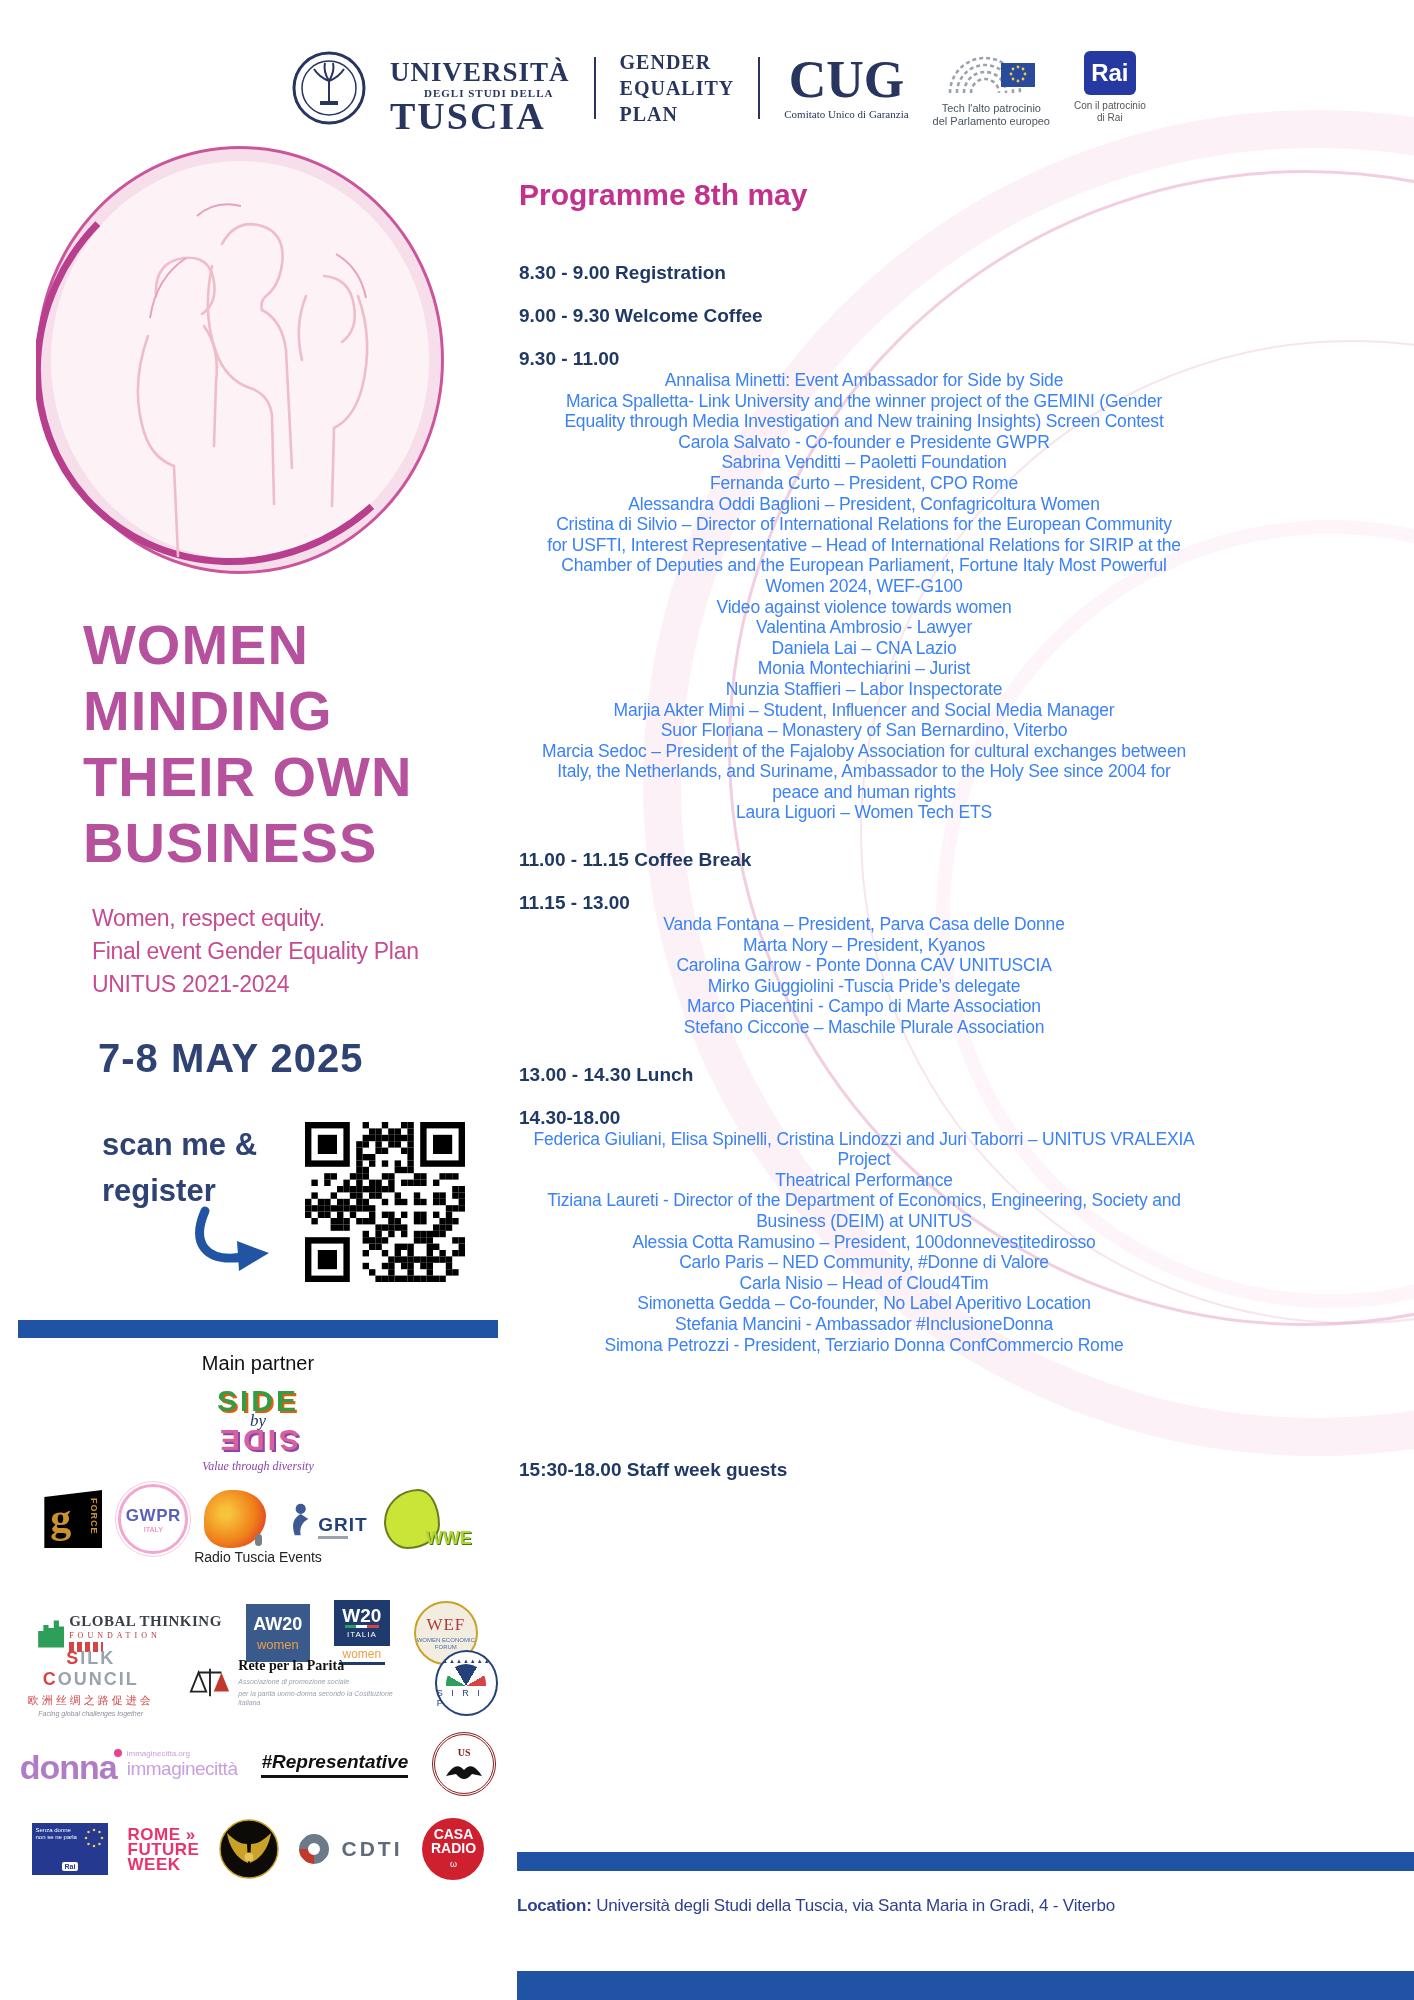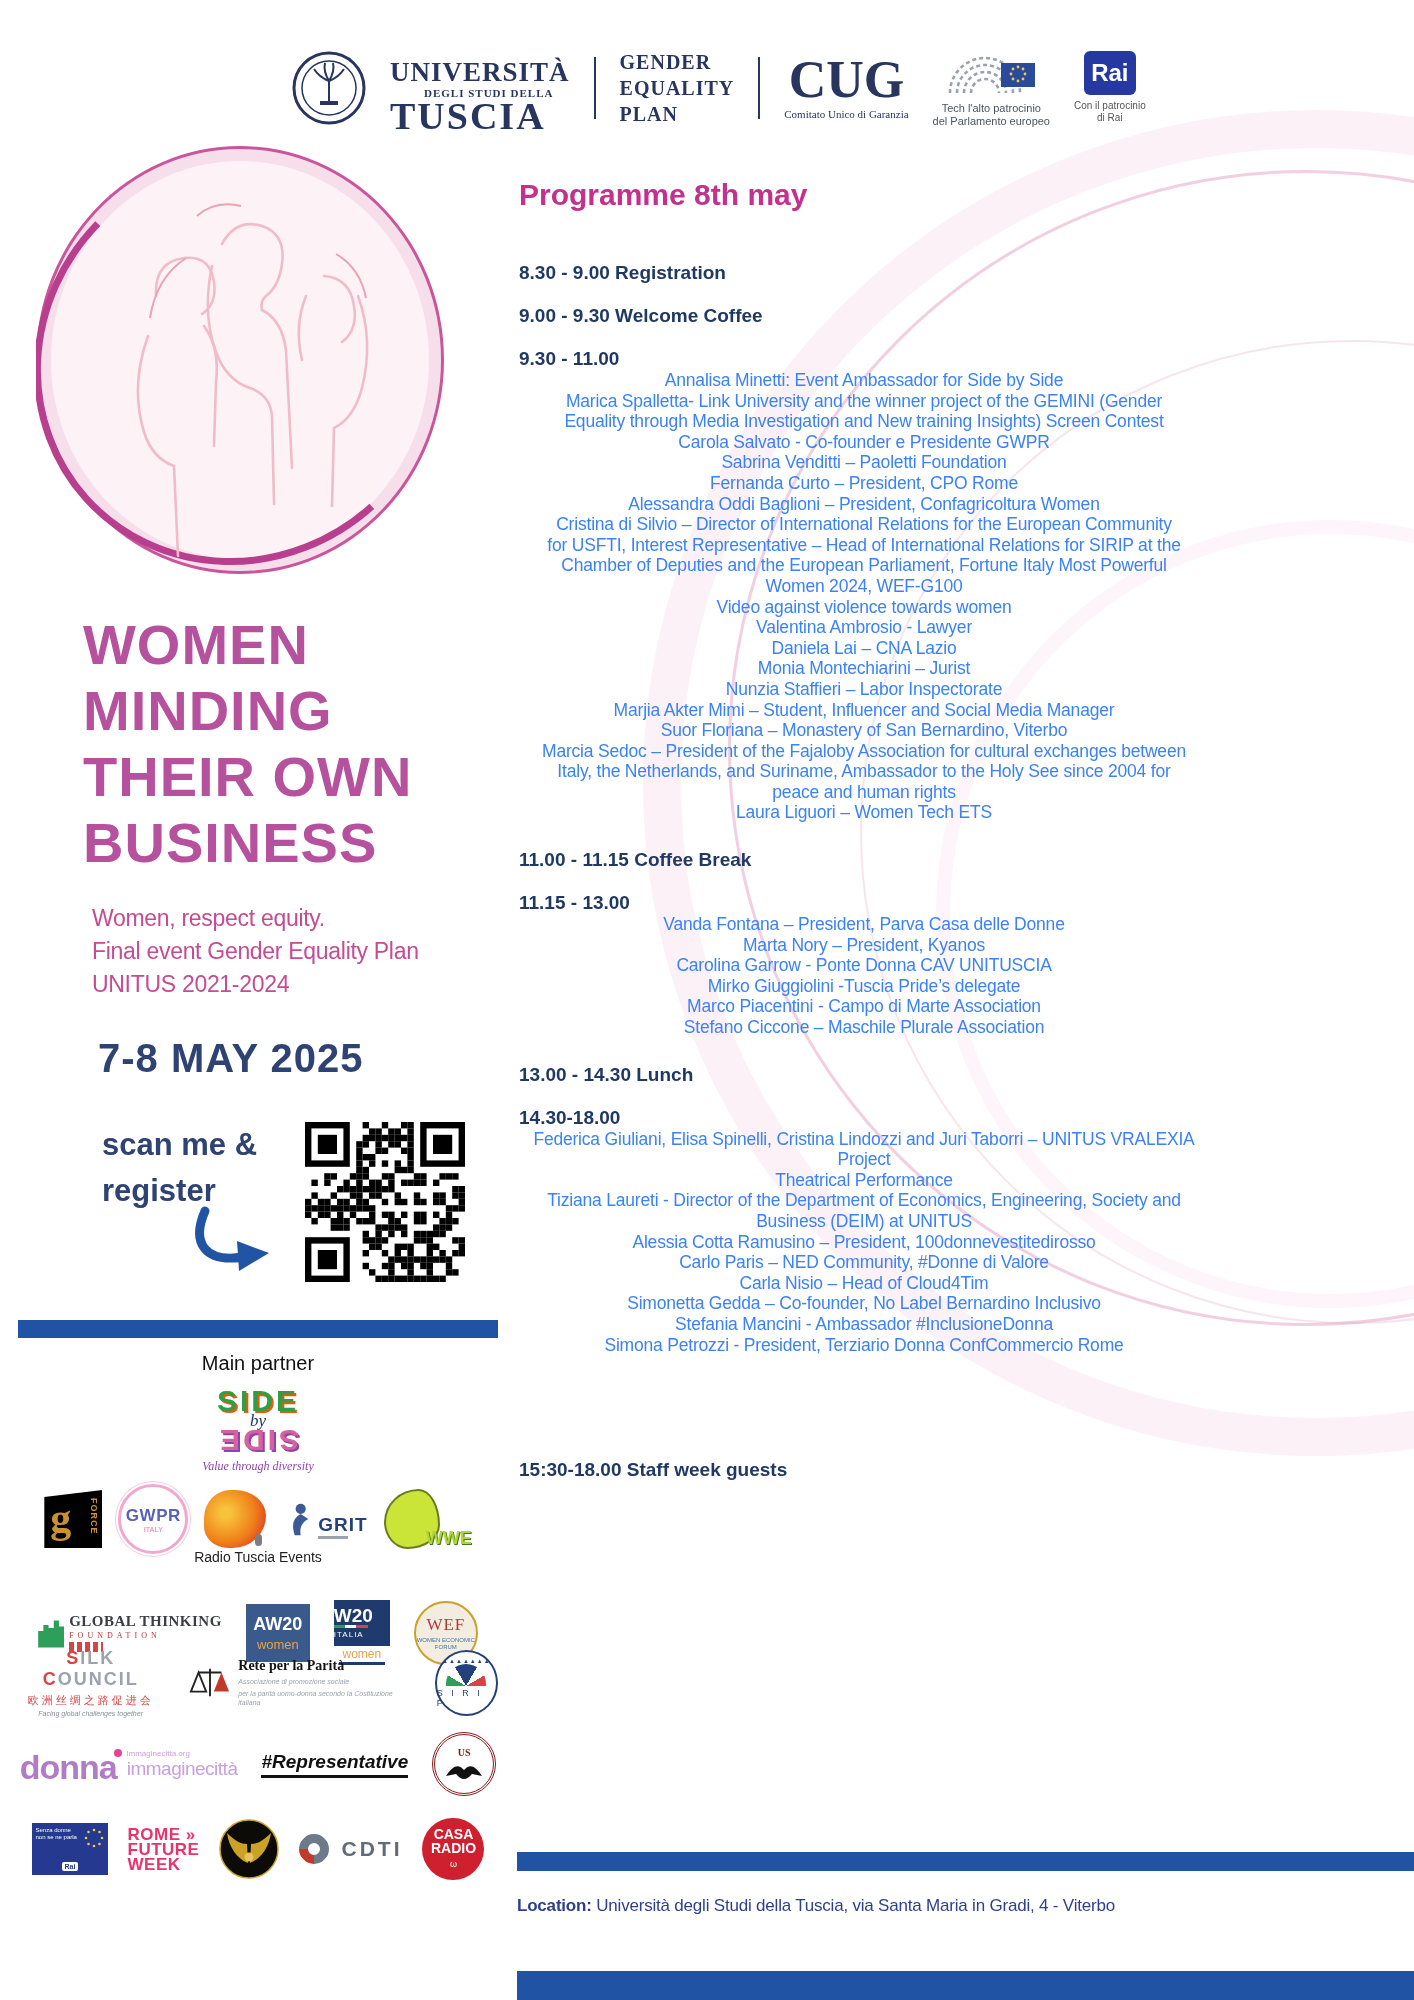--- a/index.html
+++ b/index.html
@@ -77,21 +77,21 @@
   .gtf .bars{width:26px;height:30px;background:linear-gradient(to top,#2e9e5b 0 100%);
              clip-path:polygon(0 100%,0 45%,20% 45%,20% 25%,40% 25%,40% 35%,60% 35%,60% 10%,80% 10%,80% 30%,100% 30%,100% 100%);}
   .gtf .txt{font-family:"Liberation Serif",serif;color:#3a3f45;}
   .gtf .l1{font-size:15px;font-weight:bold;letter-spacing:.5px;}
   .gtf .l2{font-size:8px;letter-spacing:4px;color:#b03a3a;margin-top:1px;}
   .gtf .red{width:34px;height:10px;margin-top:2px;background:repeating-linear-gradient(90deg,#d64545 0 5px,#fff 5px 8px);}
   .aw20{width:64px;height:58px;background:#3a5a8c;display:flex;flex-direction:column;align-items:center;justify-content:center;}
   .aw20 .n{color:#fff;font-weight:bold;font-size:18px;}
   .aw20 .s{color:#e8a04c;font-size:13px;margin-top:2px;}
   .w20{display:flex;flex-direction:column;align-items:center;}
-  .w20 .box{width:56px;height:46px;background:#1f3b6d;display:flex;flex-direction:column;justify-content:center;}
+  .w20 .box{width:56px;height:46px;background:#1f3b6d;display:flex;flex-direction:column;align-items:center;justify-content:center;}
   .w20 .n{color:#fff;font-weight:bold;font-size:19px;line-height:18px;}
   .w20 .flag{width:34px;height:3px;background:linear-gradient(90deg,#2e9e5b 33%,#fff 33% 66%,#d64545 66%);}
   .w20 .it{color:#fff;font-size:8px;letter-spacing:1px;margin-top:2px;}
   .w20 .wm{color:#e8a04c;font-size:12px;border-bottom:3px solid #1f3b6d;padding:1px 4px 1px;}
   .wef{width:60px;height:60px;border-radius:50%;border:2px solid #c9a227;background:#f3ece1;
        display:flex;flex-direction:column;align-items:center;justify-content:center;text-align:center;}
   .wef .n{font-family:"Liberation Serif",serif;color:#b03a3a;font-size:17px;letter-spacing:1px;}
   .wef .s{color:#4a6fa5;font-size:6px;line-height:7px;margin-top:2px;}
   .silk{text-align:center;}
   .silk .n{font-size:18px;letter-spacing:2px;color:#9aa2ad;font-weight:bold;}
@@ -694,21 +694,21 @@
         <div class="prog-section has-lines">
           <div class="prog-heading">14.30-18.00</div>
           <div class="prog-line">Federica Giuliani, Elisa Spinelli, Cristina Lindozzi and Juri Taborri – UNITUS VRALEXIA</div>
           <div class="prog-line">Project</div>
           <div class="prog-line">Theatrical Performance</div>
           <div class="prog-line">Tiziana Laureti - Director of the Department of Economics, Engineering, Society and</div>
           <div class="prog-line">Business (DEIM) at UNITUS</div>
           <div class="prog-line">Alessia Cotta Ramusino – President, 100donnevestitedirosso</div>
           <div class="prog-line">Carlo Paris – NED Community, #Donne di Valore</div>
           <div class="prog-line">Carla Nisio – Head of Cloud4Tim</div>
-          <div class="prog-line">Simonetta Gedda – Co-founder, No Label Bernardino Inclusivo</div>
+          <div class="prog-line">Simonetta Gedda – Co-founder, No Label Aperitivo Location</div>
           <div class="prog-line">Stefania Mancini - Ambassador #InclusioneDonna</div>
           <div class="prog-line">Simona Petrozzi - President, Terziario Donna ConfCommercio Rome</div>
         </div>
         <div class="prog-section gap-top">
           <div class="prog-heading">15:30-18.00 Staff week guests</div>
         </div>
       </div>
   </div>
 
   <div class="bar-right1"></div>

